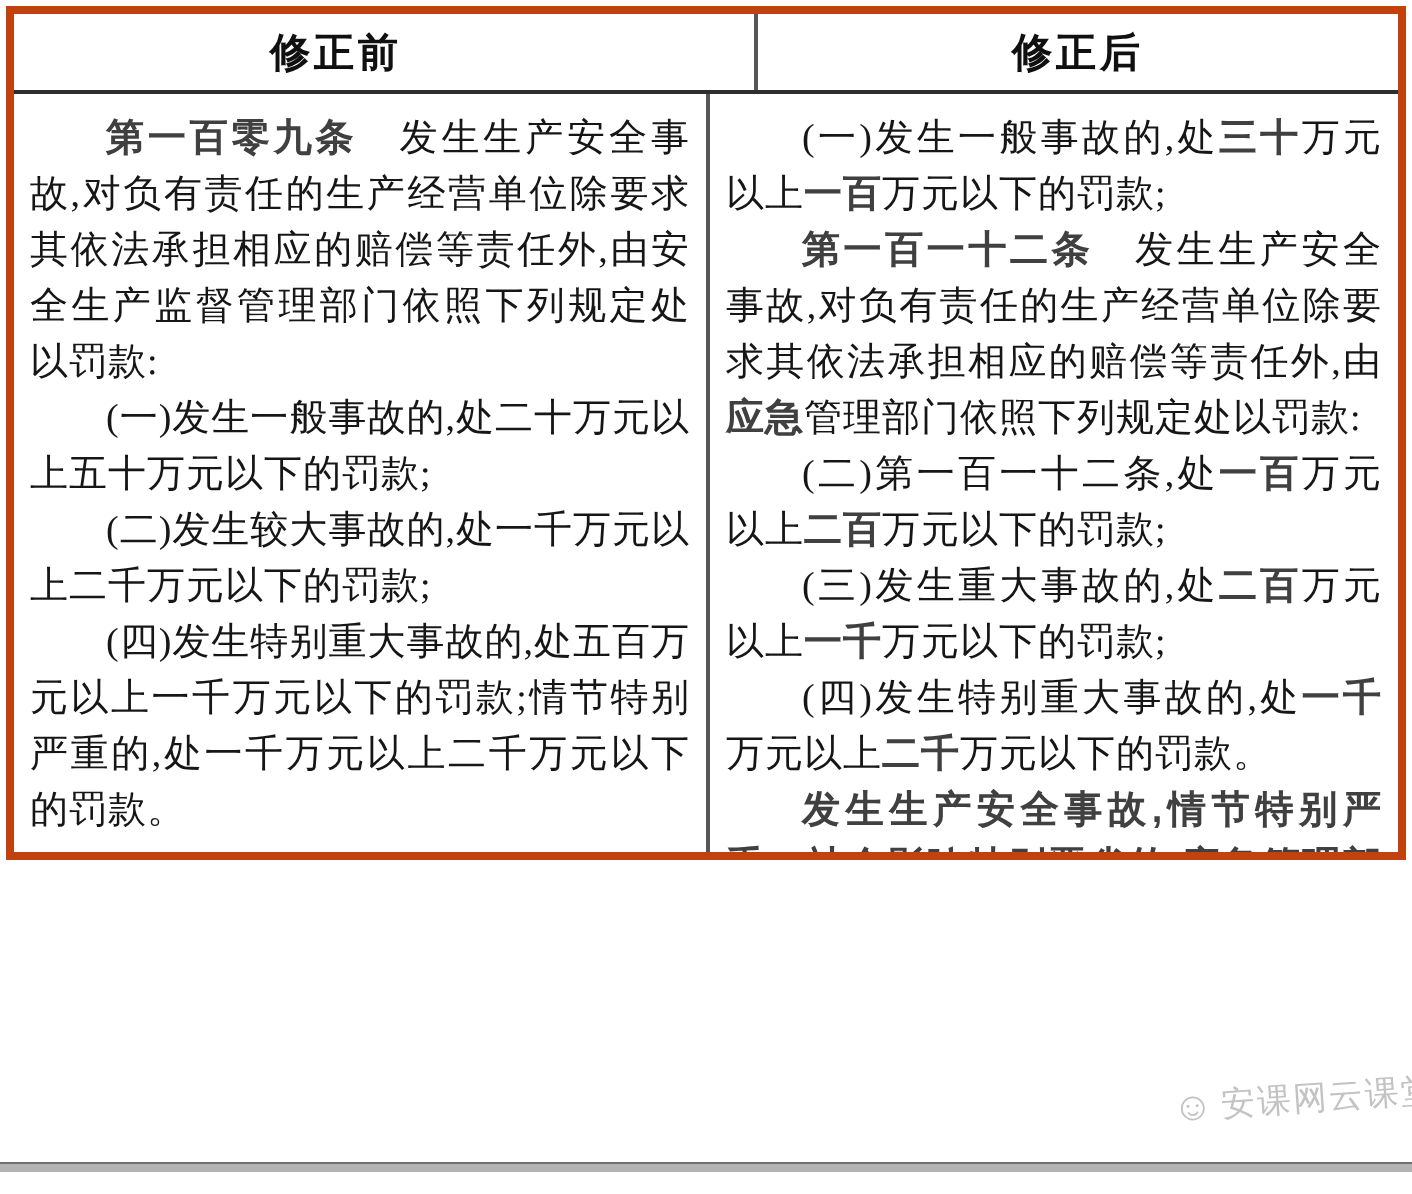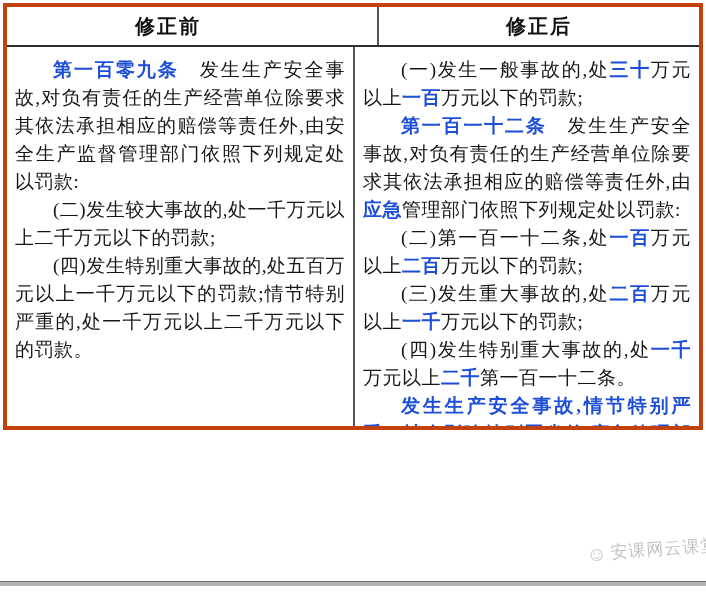--- a/index.html
+++ b/index.html
@@ -35,22 +35,22 @@
     padding: 9px 8px 0 8px;
     font-size: 19px; line-height: 28px;
     color: #161616;
     text-align: justify;
     letter-spacing: 0.5px;
   }
   .td + .td { border-left: 2px solid #565656; }
   .td p { text-indent: 2em; }
   .b {
     font-weight: 700;
-    font-family: Liberation Serif, serif;
-    color: #1d4ed8;
+    font-family: Liberation Sans, sans-serif;
+    color: #404040;
   }
   .watermark {
     position: absolute; left: 586px; top: 538px;
     display: flex; align-items: center; gap: 3px;
     transform: rotate(-4deg);
     font-family: "Liberation Sans", "DejaVu Sans", sans-serif;
     font-size: 17px; letter-spacing: 1px;
     opacity: 0.85;
     pointer-events: none;
     white-space: nowrap;
@@ -67,29 +67,30 @@
 <body>
 
 <div class="law-table">
   <div class="thead">
     <div class="th">修正前</div>
     <div class="th">修正后</div>
   </div>
   <div class="tbody">
     <div class="td">
         <p><span class="b">第一百零九条</span><span>　发生生产安全事故,对负有责任的生产经营单位除要求其依法承担相应的赔偿等责任外,由安全生产监督管理部门依照下列规定处以罚款:</span></p>
+        <p><span>(一)发生一般事故的,处二十万元以上五十万元以下的罚款;</span></p>
         <p><span>(二)发生较大事故的,处一千万元以上二千万元以下的罚款;</span></p>
         <p><span>(四)发生特别重大事故的,处五百万元以上一千万元以下的罚款;情节特别严重的,处一千万元以上二千万元以下的罚款。</span></p>
       </div>
     <div class="td">
         <p><span>(一)发生一般事故的,处</span><span class="b">三十</span><span>万元以上</span><span class="b">一百</span><span>万元以下的罚款;</span></p>
         <p><span class="b">第一百一十二条</span><span>　发生生产安全事故,对负有责任的生产经营单位除要求其依法承担相应的赔偿等责任外,由</span><span class="b">应急</span><span>管理部门依照下列规定处以罚款:</span></p>
         <p><span>(二)第一百一十二条,处</span><span class="b">一百</span><span>万元以上</span><span class="b">二百</span><span>万元以下的罚款;</span></p>
         <p><span>(三)发生重大事故的,处</span><span class="b">二百</span><span>万元以上</span><span class="b">一千</span><span>万元以下的罚款;</span></p>
-        <p><span>(四)发生特别重大事故的,处</span><span class="b">一千</span><span>万元以上</span><span class="b">二千</span><span>第一百一十二条。</span></p>
+        <p><span>(四)发生特别重大事故的,处</span><span class="b">一千</span><span>万元以上</span><span class="b">二千</span><span>万元以下的罚款。</span></p>
         <p><span class="b">发生生产安全事故,情节特别严重、社会影响特别恶劣的,应急管理部门可以按照第一款罚款数额的二倍以上五倍以下对负有责任的生产经营单位处以罚款。</span></p>
       </div>
   </div>
 </div>
 
 <div class="watermark" style="color: rgb(185, 185, 185);">
   <span class="wm-icon" title="smiley-icon">☺</span>
   <span class="wm-text">安课网云课堂</span>
 </div>
 

